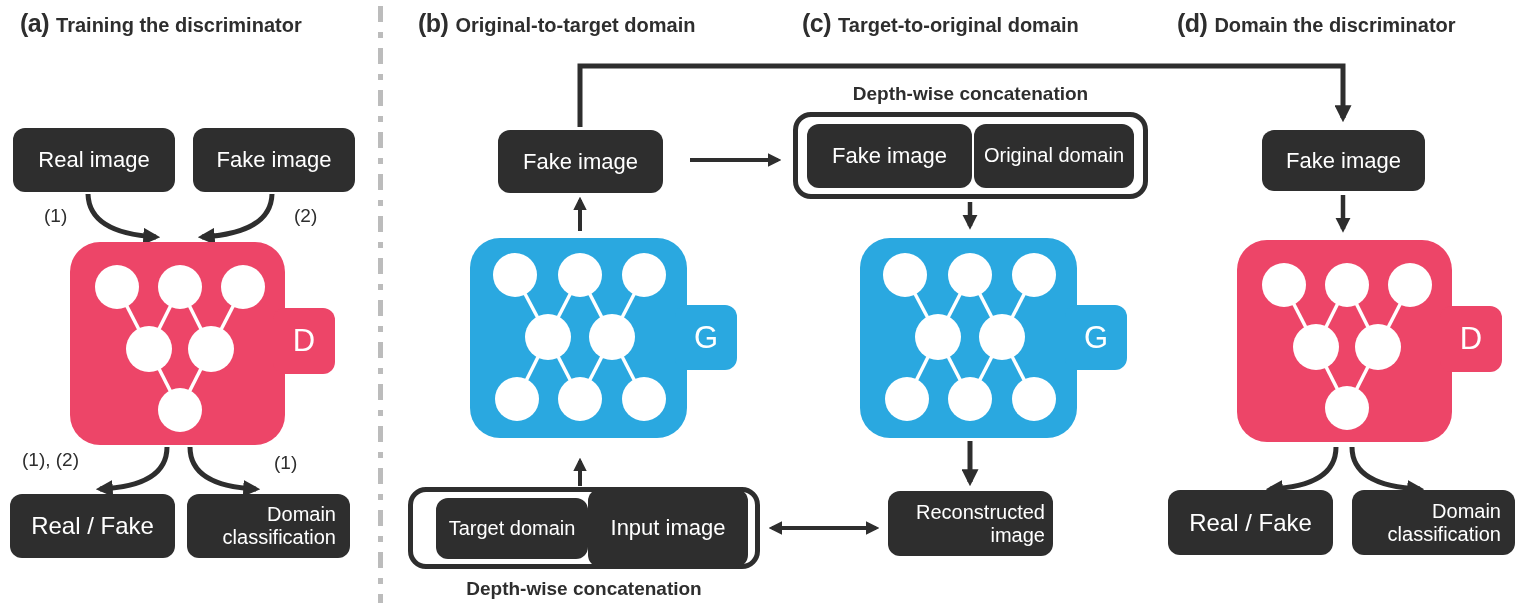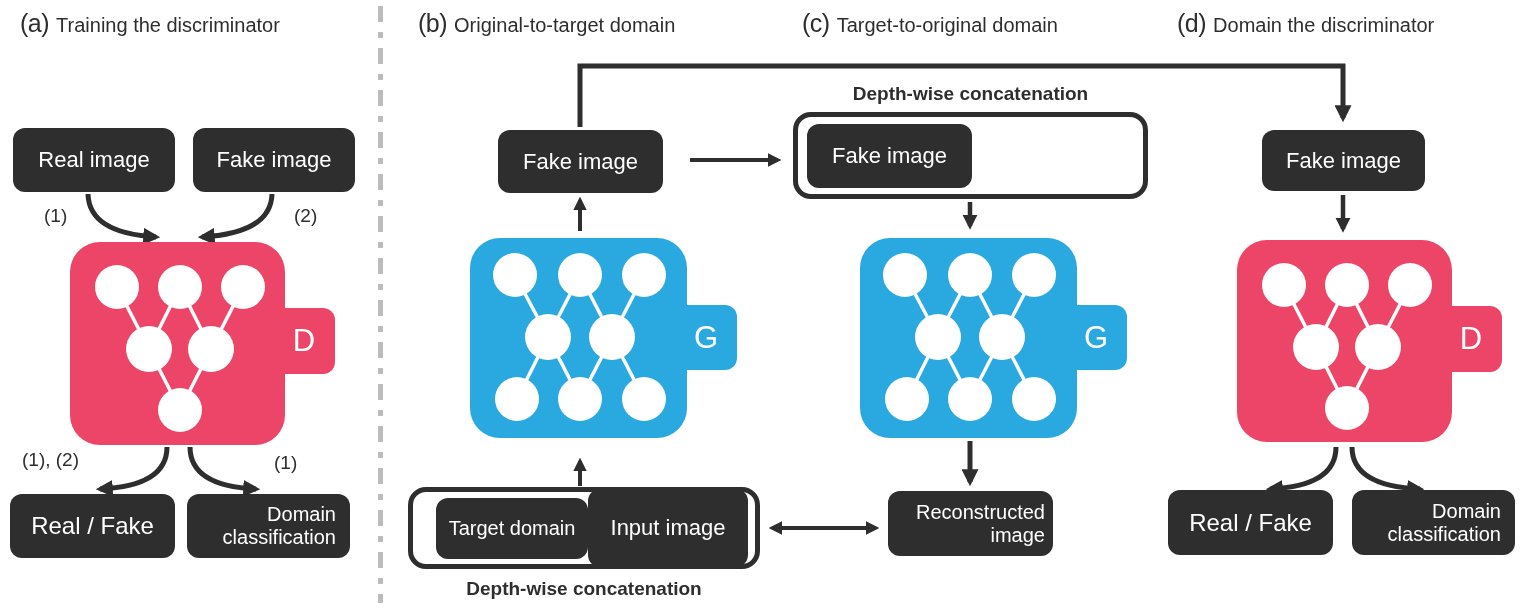--- a/index.html
+++ b/index.html
@@ -2,21 +2,21 @@
 <html style="--pink: #ED4568; --blue: #2AA8E0; --dark: #2E2E2E; --arrow: #2E2E2E; --divider: #BCBCBC;"><head>
 <meta charset="utf-8">
 <style>
   html,body{margin:0;padding:0;background:#ffffff;}
   .stage{
     position:relative;width:1523px;height:609px;background:#fff;
     font-family:"Liberation Sans",sans-serif;overflow:hidden;
     color:var(--dark,#2e2e2e);
   }
   
-  .title{position:absolute;top:9px;white-space:nowrap;font-weight:normal;color:var(--dark);}
+  .title{position:absolute;top:9px;white-space:nowrap;font-weight:bold;color:var(--dark);}
   .title .tag{font-size:25px;letter-spacing:-0.5px;}
   .title .ttl{font-size:20px;margin-left:7px;}
   
   .divider{
     position:absolute;left:378px;top:6px;width:5px;height:597px;
     background:repeating-linear-gradient(to bottom,
       var(--divider) 0 16px, transparent 16px 26px,
       var(--divider) 26px 32px, transparent 32px 42px);
   }
   
@@ -159,20 +159,21 @@
 
   <div class="concat" style="left:408px;top:487px;width:352px;height:82px;padding:0 23px;">
     <div class="dbox small" style="width:152px;height:61px;">Target domain</div>
     <div class="dbox" style="width:160px;height:78px;">Input image</div>
   </div>
   <div class="concat-label" style="left:408px;top:578px;width:352px;">Depth-wise concatenation</div>
 
   <div class="concat-label" style="left:793px;top:83px;width:355px;">Depth-wise concatenation</div>
   <div class="concat" style="left:793px;top:112px;width:355px;height:87px;padding:0 9px;">
     <div class="dbox" style="width:165px;height:64px;">Fake image</div>
+    <div class="dbox small" style="width:160px;height:64px;">Original domain</div>
   </div>
 
   <div class="net blue" style="left:860px;top:238px;width:217px;height:200px;">
     <div class="net-tab" style="top:67px;height:65px;">
       <span>G</span>
     </div>
     <svg class="net-svg" width="217" height="200" viewBox="0 0 217 200">
       <g stroke="#ffffff" stroke-width="3.5">
         <line x1="45" y1="37" x2="78" y2="99"></line>
         <line x1="110" y1="37" x2="78" y2="99"></line>

